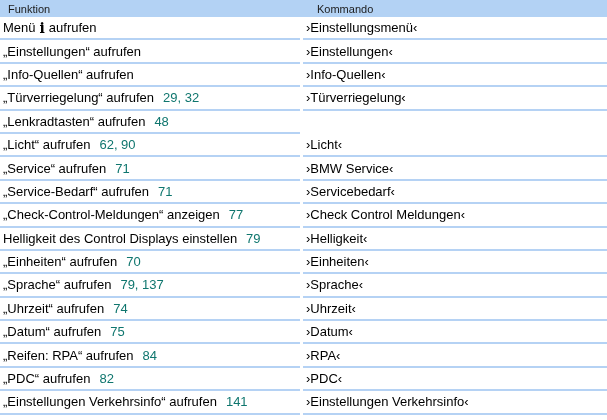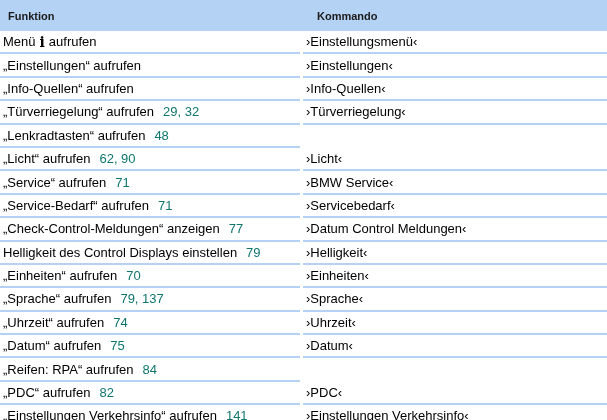--- a/index.html
+++ b/index.html
@@ -6,26 +6,25 @@
   .page {
     width: 607px;
     height: 420px;
     background: #ffffff;
     font-family: "Liberation Sans", sans-serif;
     overflow: hidden;
   }
   
   .header-row {
     display: flex;
-    height: 31px;
+    height: 17px;
     background: #b3d2f4;
     align-items: center;
     font-size: 11px;
     color: #1b1b1b;
-    font-weight: bold;
   }
   .hcell-funktion { width: 309px; padding-left: 8px; box-sizing: border-box; }
   .hcell-kommando { flex: 1; padding-left: 8px; }
 
   
   .row { display: flex; height: 23.4px; column-gap: 3px; }
   .cell {
     border-bottom: 2px solid #b5d2f4;
     display: flex;
     align-items: center;
@@ -146,21 +145,21 @@
       </div>
     </div>
 
     <div class="row">
       <div class="cell c-funktion">
         <span>„Check-Control-Meldungen“ anzeigen</span>
 
         <span class="pages">77</span>
       </div>
       <div class="cell c-kommando">
-        <span>›Datum Control Meldungen‹</span>
+        <span>›Check Control Meldungen‹</span>
       </div>
     </div>
 
     <div class="row">
       <div class="cell c-funktion">
         <span>Helligkeit des Control Displays einstellen</span>
 
         <span class="pages">79</span>
       </div>
       <div class="cell c-kommando">
@@ -211,20 +210,23 @@
         <span>›Datum‹</span>
       </div>
     </div>
 
     <div class="row">
       <div class="cell c-funktion">
         <span>„Reifen: RPA“ aufrufen</span>
 
         <span class="pages">84</span>
       </div>
+      <div class="cell c-kommando">
+        <span>›RPA‹</span>
+      </div>
     </div>
 
     <div class="row">
       <div class="cell c-funktion">
         <span>„PDC“ aufrufen</span>
 
         <span class="pages">82</span>
       </div>
       <div class="cell c-kommando">
         <span>›PDC‹</span>

